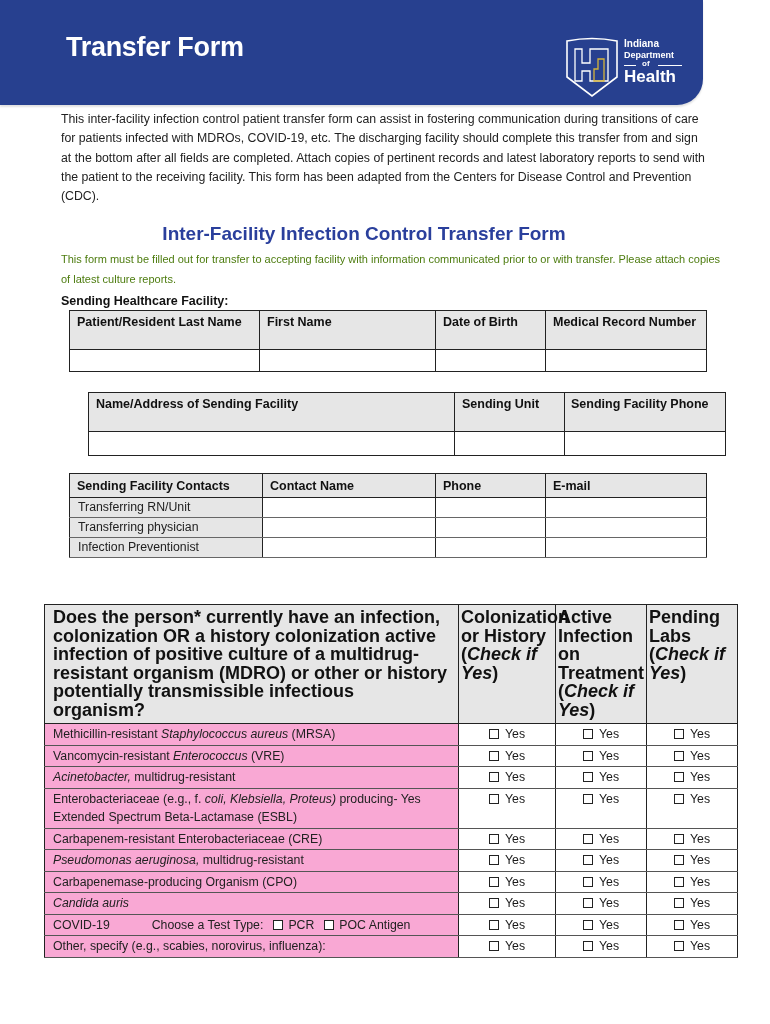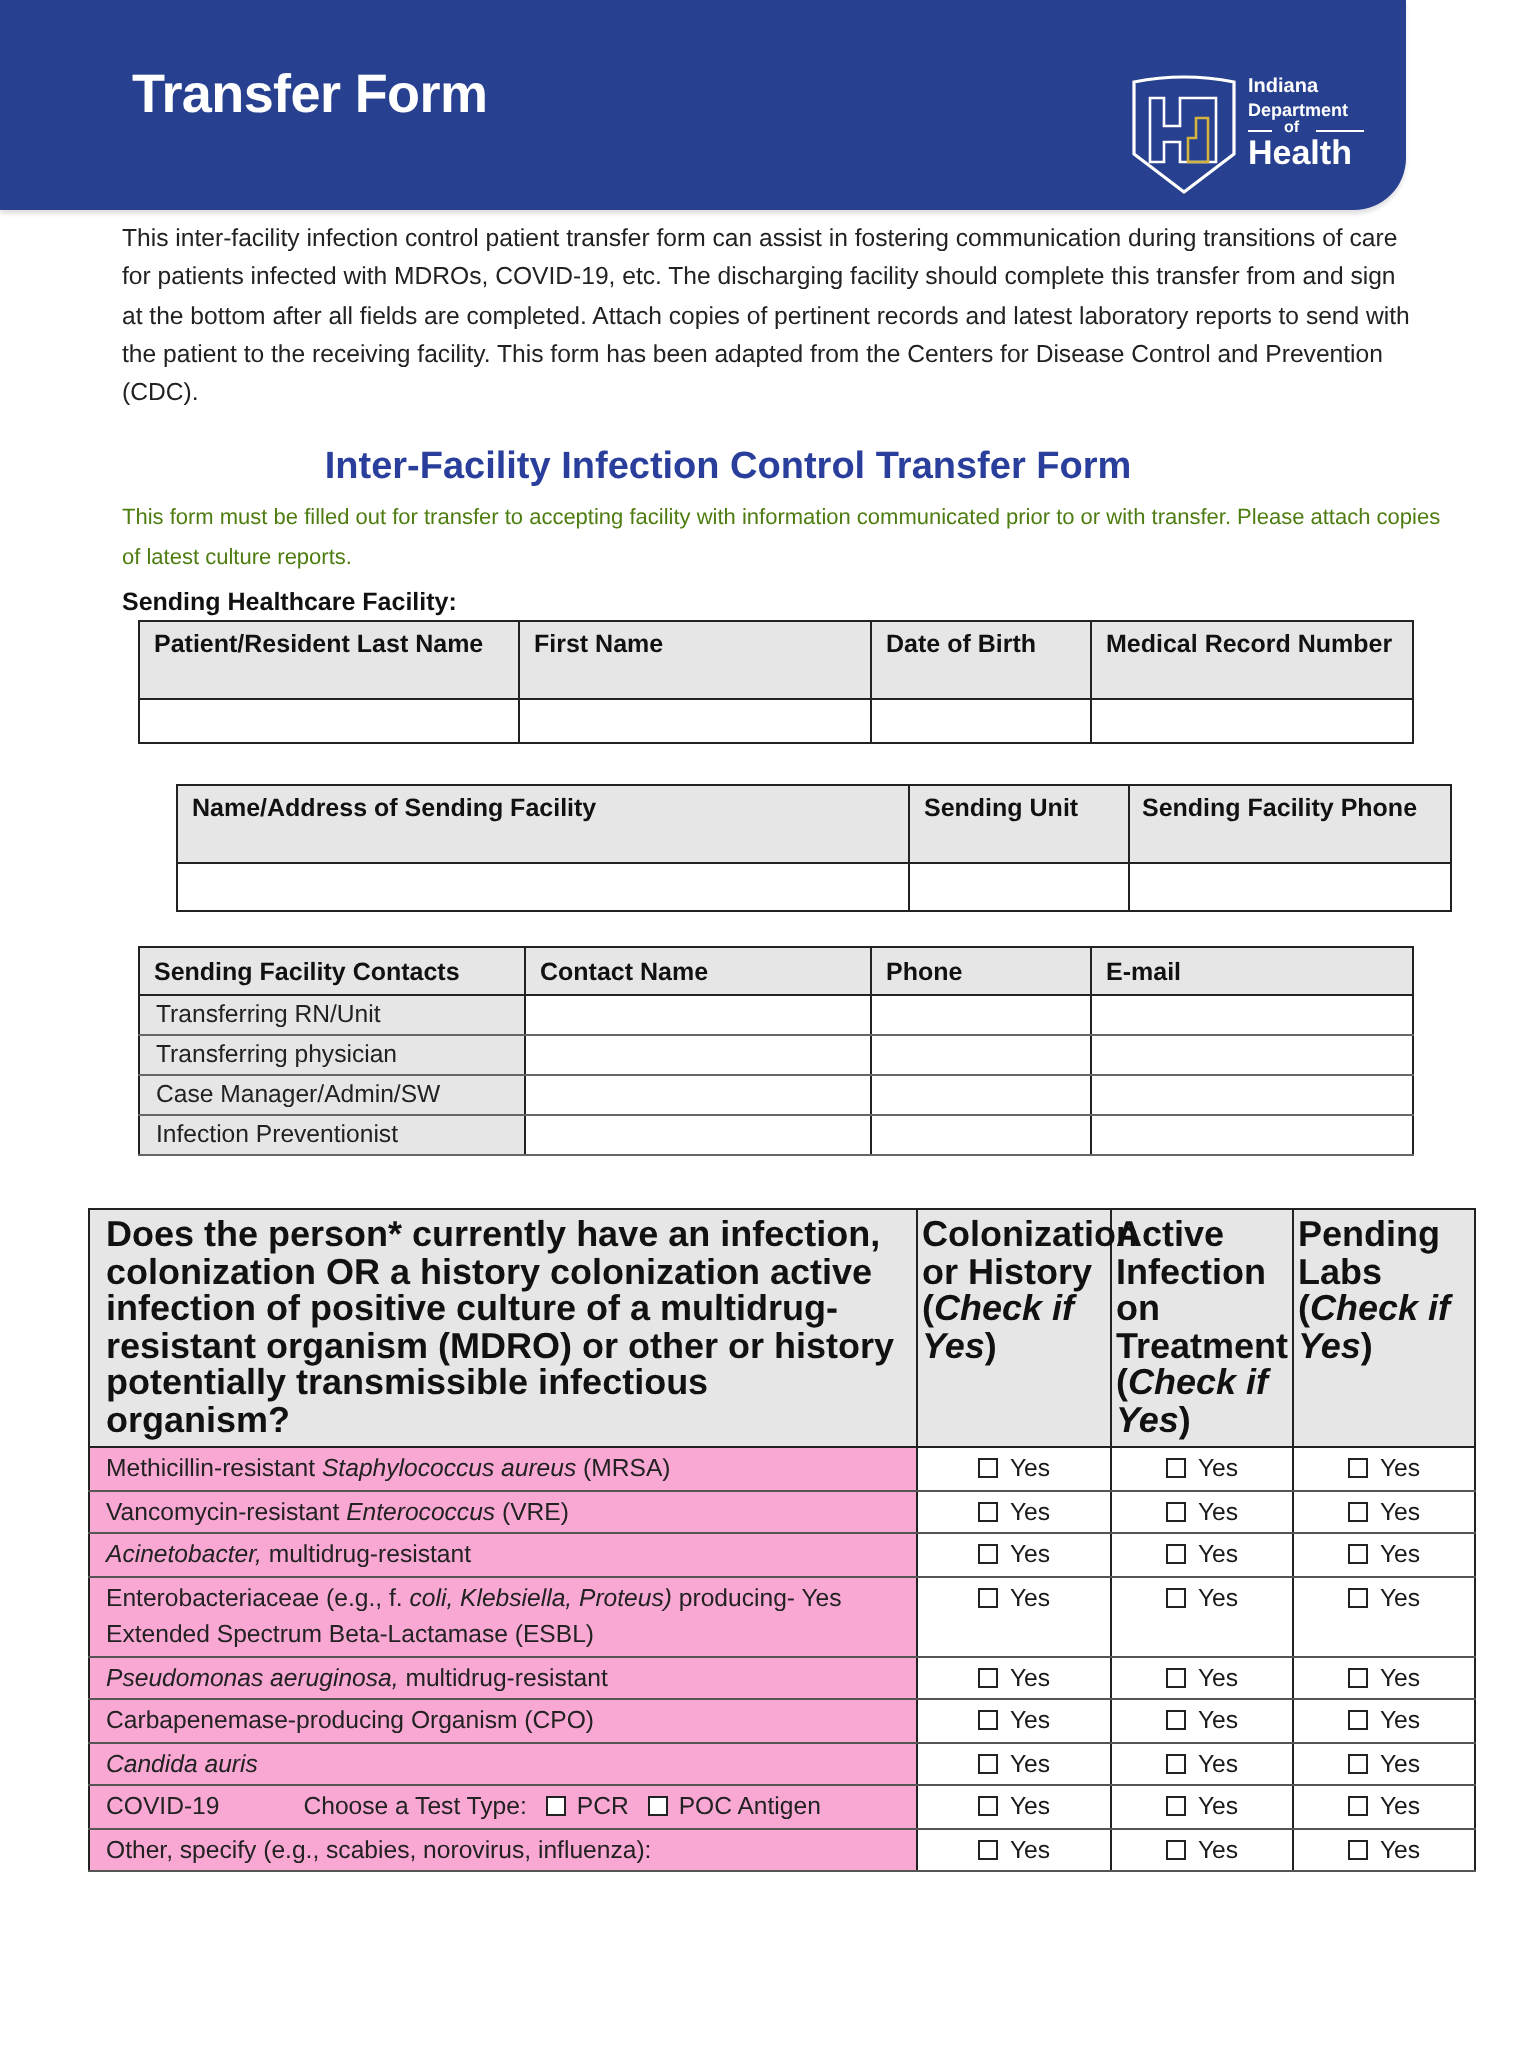--- a/index.html
+++ b/index.html
@@ -167,26 +167,20 @@
     <td class="blank"><input class="cell-input" value="" style=""></td>
     <td class="blank"><input class="cell-input" value="" style=""></td>
   </tr>
   <tr>
     <td class="role">Transferring physician</td>
     <td class="blank"><input class="cell-input" value="" style=""></td>
     <td class="blank"><input class="cell-input" value="" style=""></td>
     <td class="blank"><input class="cell-input" value="" style=""></td>
   </tr>
   <tr>
-    <td class="role">Case Manager/Admin/SW</td>
-    <td class="blank"><input class="cell-input" value="" style=""></td>
-    <td class="blank"><input class="cell-input" value="" style=""></td>
-    <td class="blank"><input class="cell-input" value="" style=""></td>
-  </tr>
-  <tr>
     <td class="role">Infection Preventionist</td>
     <td class="blank"><input class="cell-input" value="" style=""></td>
     <td class="blank"><input class="cell-input" value="" style=""></td>
     <td class="blank"><input class="cell-input" value="" style=""></td>
   </tr>
 </tbody>
   </table>
 
 <table id="t-mdro">
   <colgroup>
@@ -231,20 +225,26 @@
         <td class="chk"><span class="chk-wrap"><span class="box"></span><span>Yes</span></span></td>
         <td class="chk"><span class="chk-wrap"><span class="box"></span><span>Yes</span></span></td>
       </tr>
       <tr>
         <td class="org"><span>Enterobacteriaceae (e.g., f. </span><i>coli, Klebsiella, Proteus)</i><span> producing- Yes Extended Spectrum Beta-Lactamase (ESBL)</span></td>
         <td class="chk"><span class="chk-wrap"><span class="box"></span><span>Yes</span></span></td>
         <td class="chk"><span class="chk-wrap"><span class="box"></span><span>Yes</span></span></td>
         <td class="chk"><span class="chk-wrap"><span class="box"></span><span>Yes</span></span></td>
       </tr>
       <tr>
+        <td class="org"><span>Carbapenem-resistant Enterobacteriaceae (CRE)</span><i></i><span></span></td>
+        <td class="chk"><span class="chk-wrap"><span class="box"></span><span>Yes</span></span></td>
+        <td class="chk"><span class="chk-wrap"><span class="box"></span><span>Yes</span></span></td>
+        <td class="chk"><span class="chk-wrap"><span class="box"></span><span>Yes</span></span></td>
+      </tr>
+      <tr>
         <td class="org"><span></span><i>Pseudomonas aeruginosa,</i><span> multidrug-resistant</span></td>
         <td class="chk"><span class="chk-wrap"><span class="box"></span><span>Yes</span></span></td>
         <td class="chk"><span class="chk-wrap"><span class="box"></span><span>Yes</span></span></td>
         <td class="chk"><span class="chk-wrap"><span class="box"></span><span>Yes</span></span></td>
       </tr>
       <tr>
         <td class="org"><span>Carbapenemase-producing Organism (CPO)</span><i></i><span></span></td>
         <td class="chk"><span class="chk-wrap"><span class="box"></span><span>Yes</span></span></td>
         <td class="chk"><span class="chk-wrap"><span class="box"></span><span>Yes</span></span></td>
         <td class="chk"><span class="chk-wrap"><span class="box"></span><span>Yes</span></span></td>

